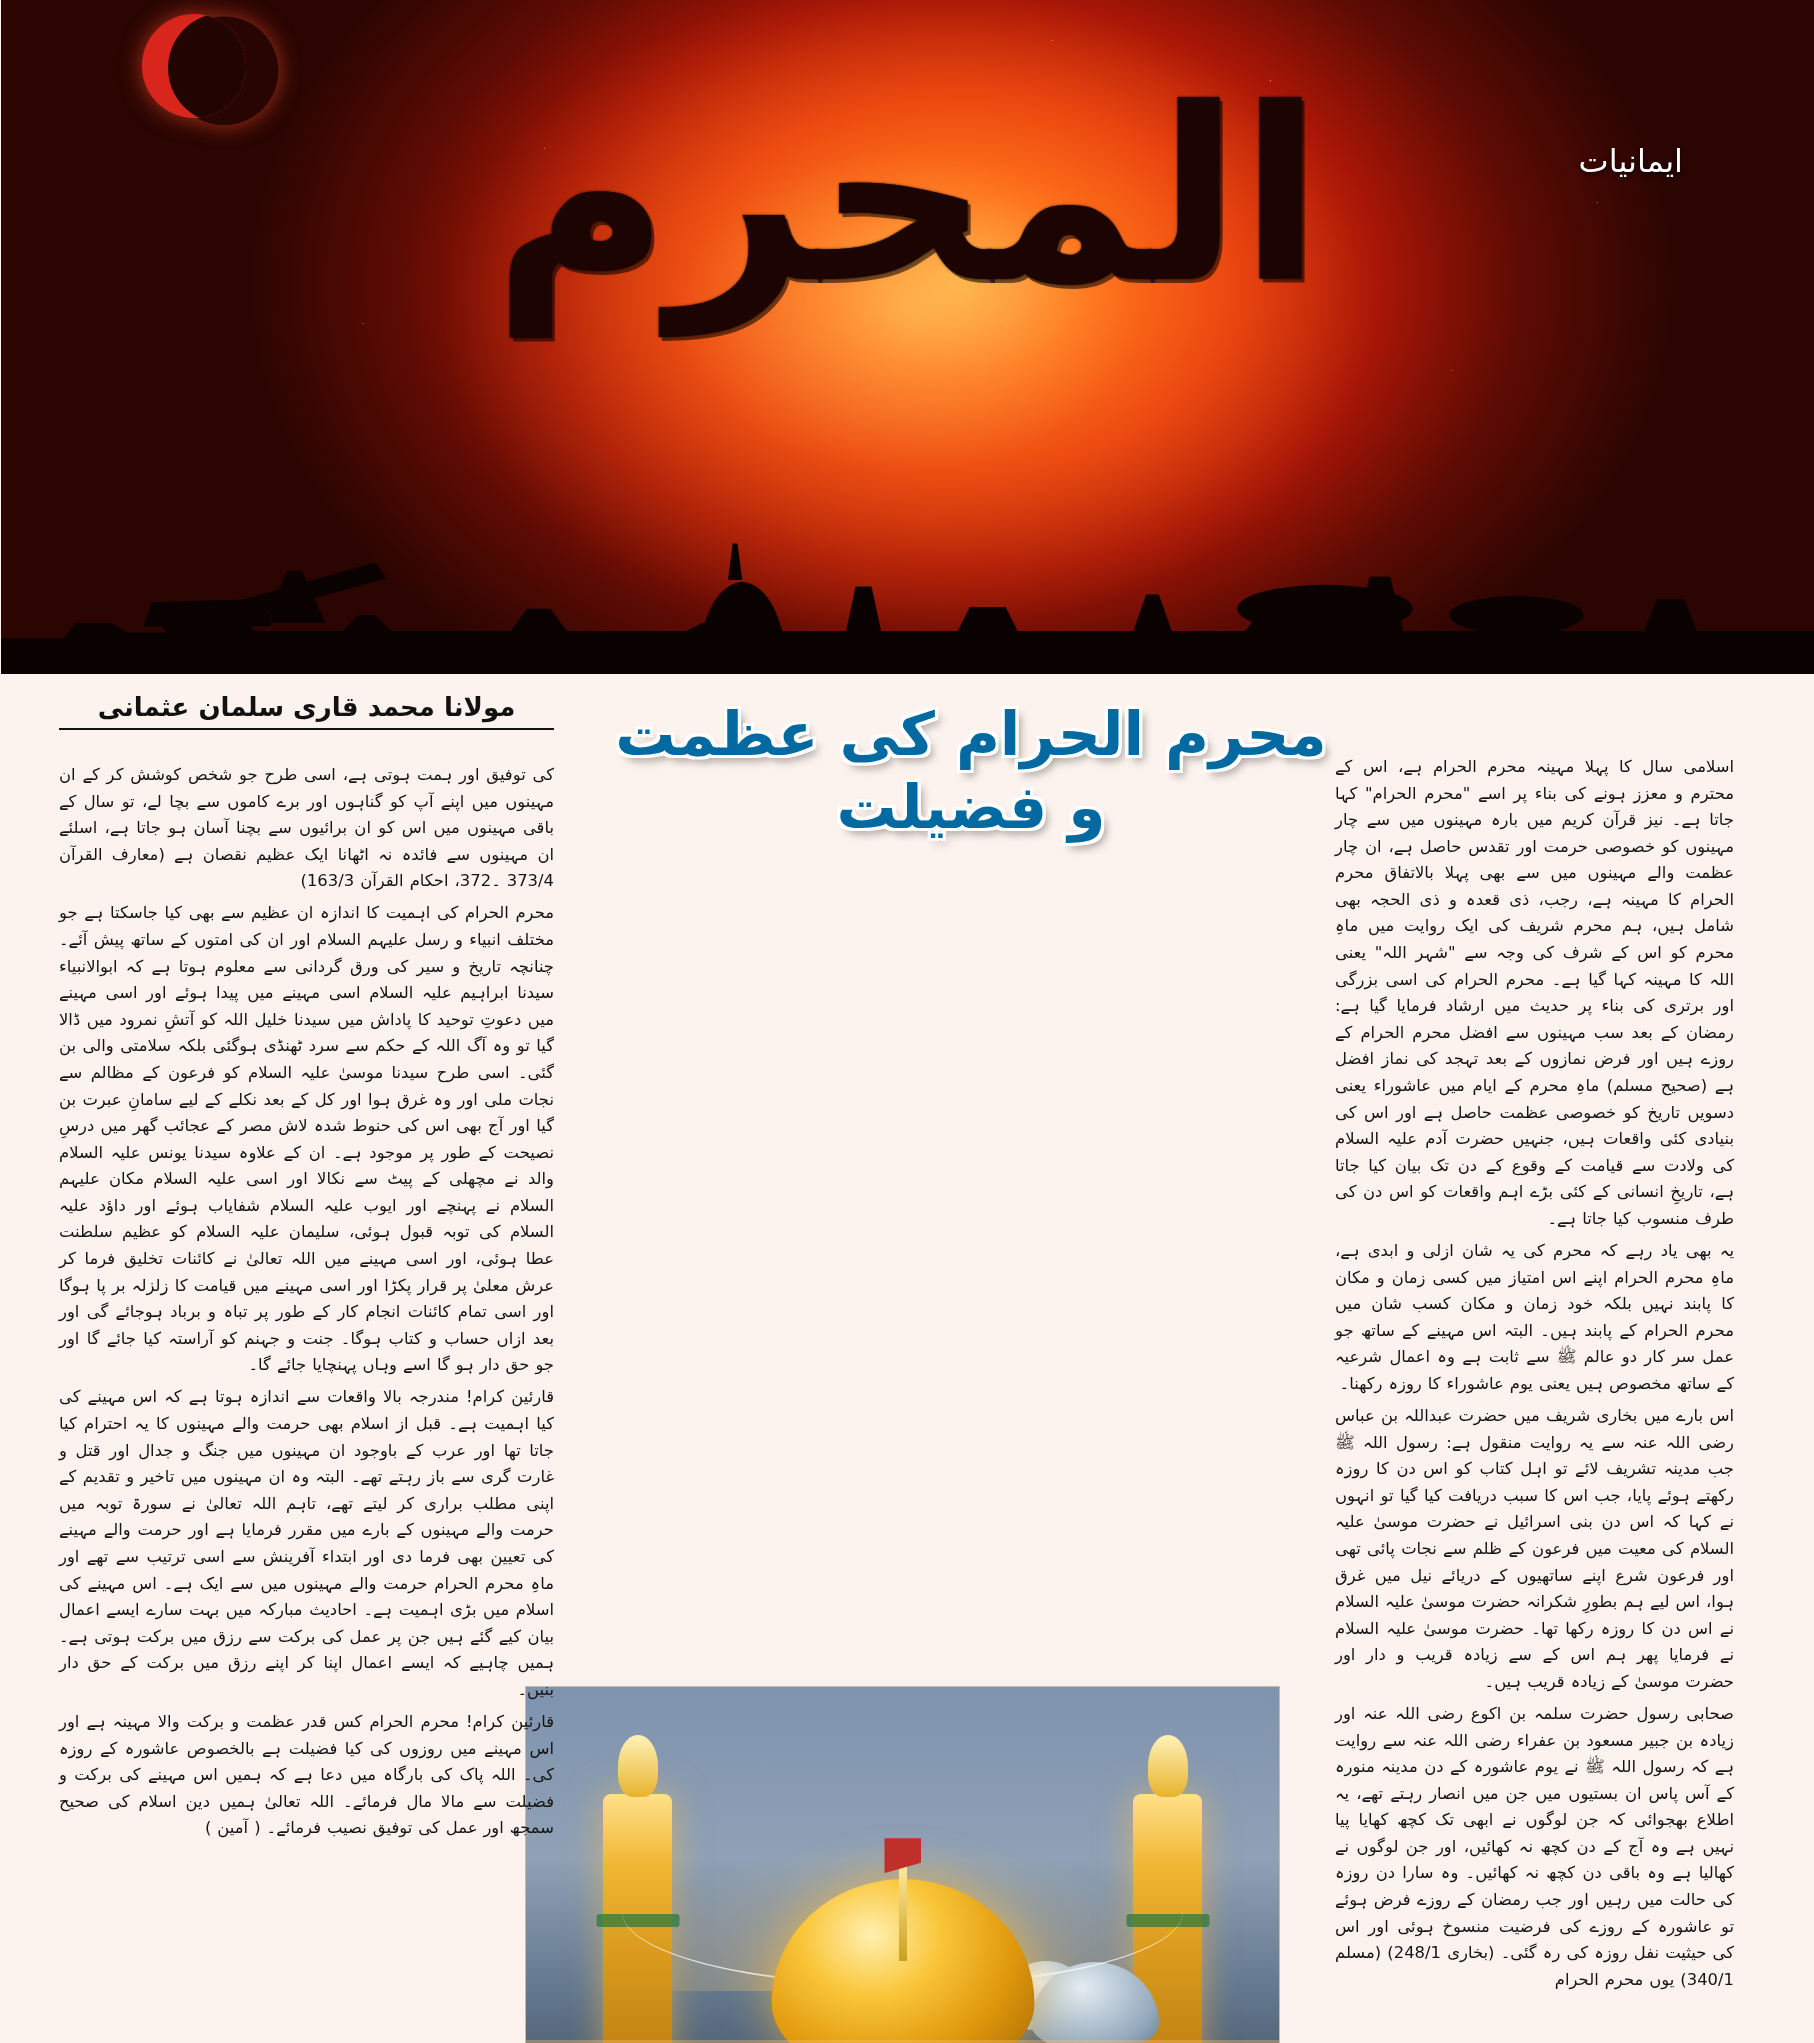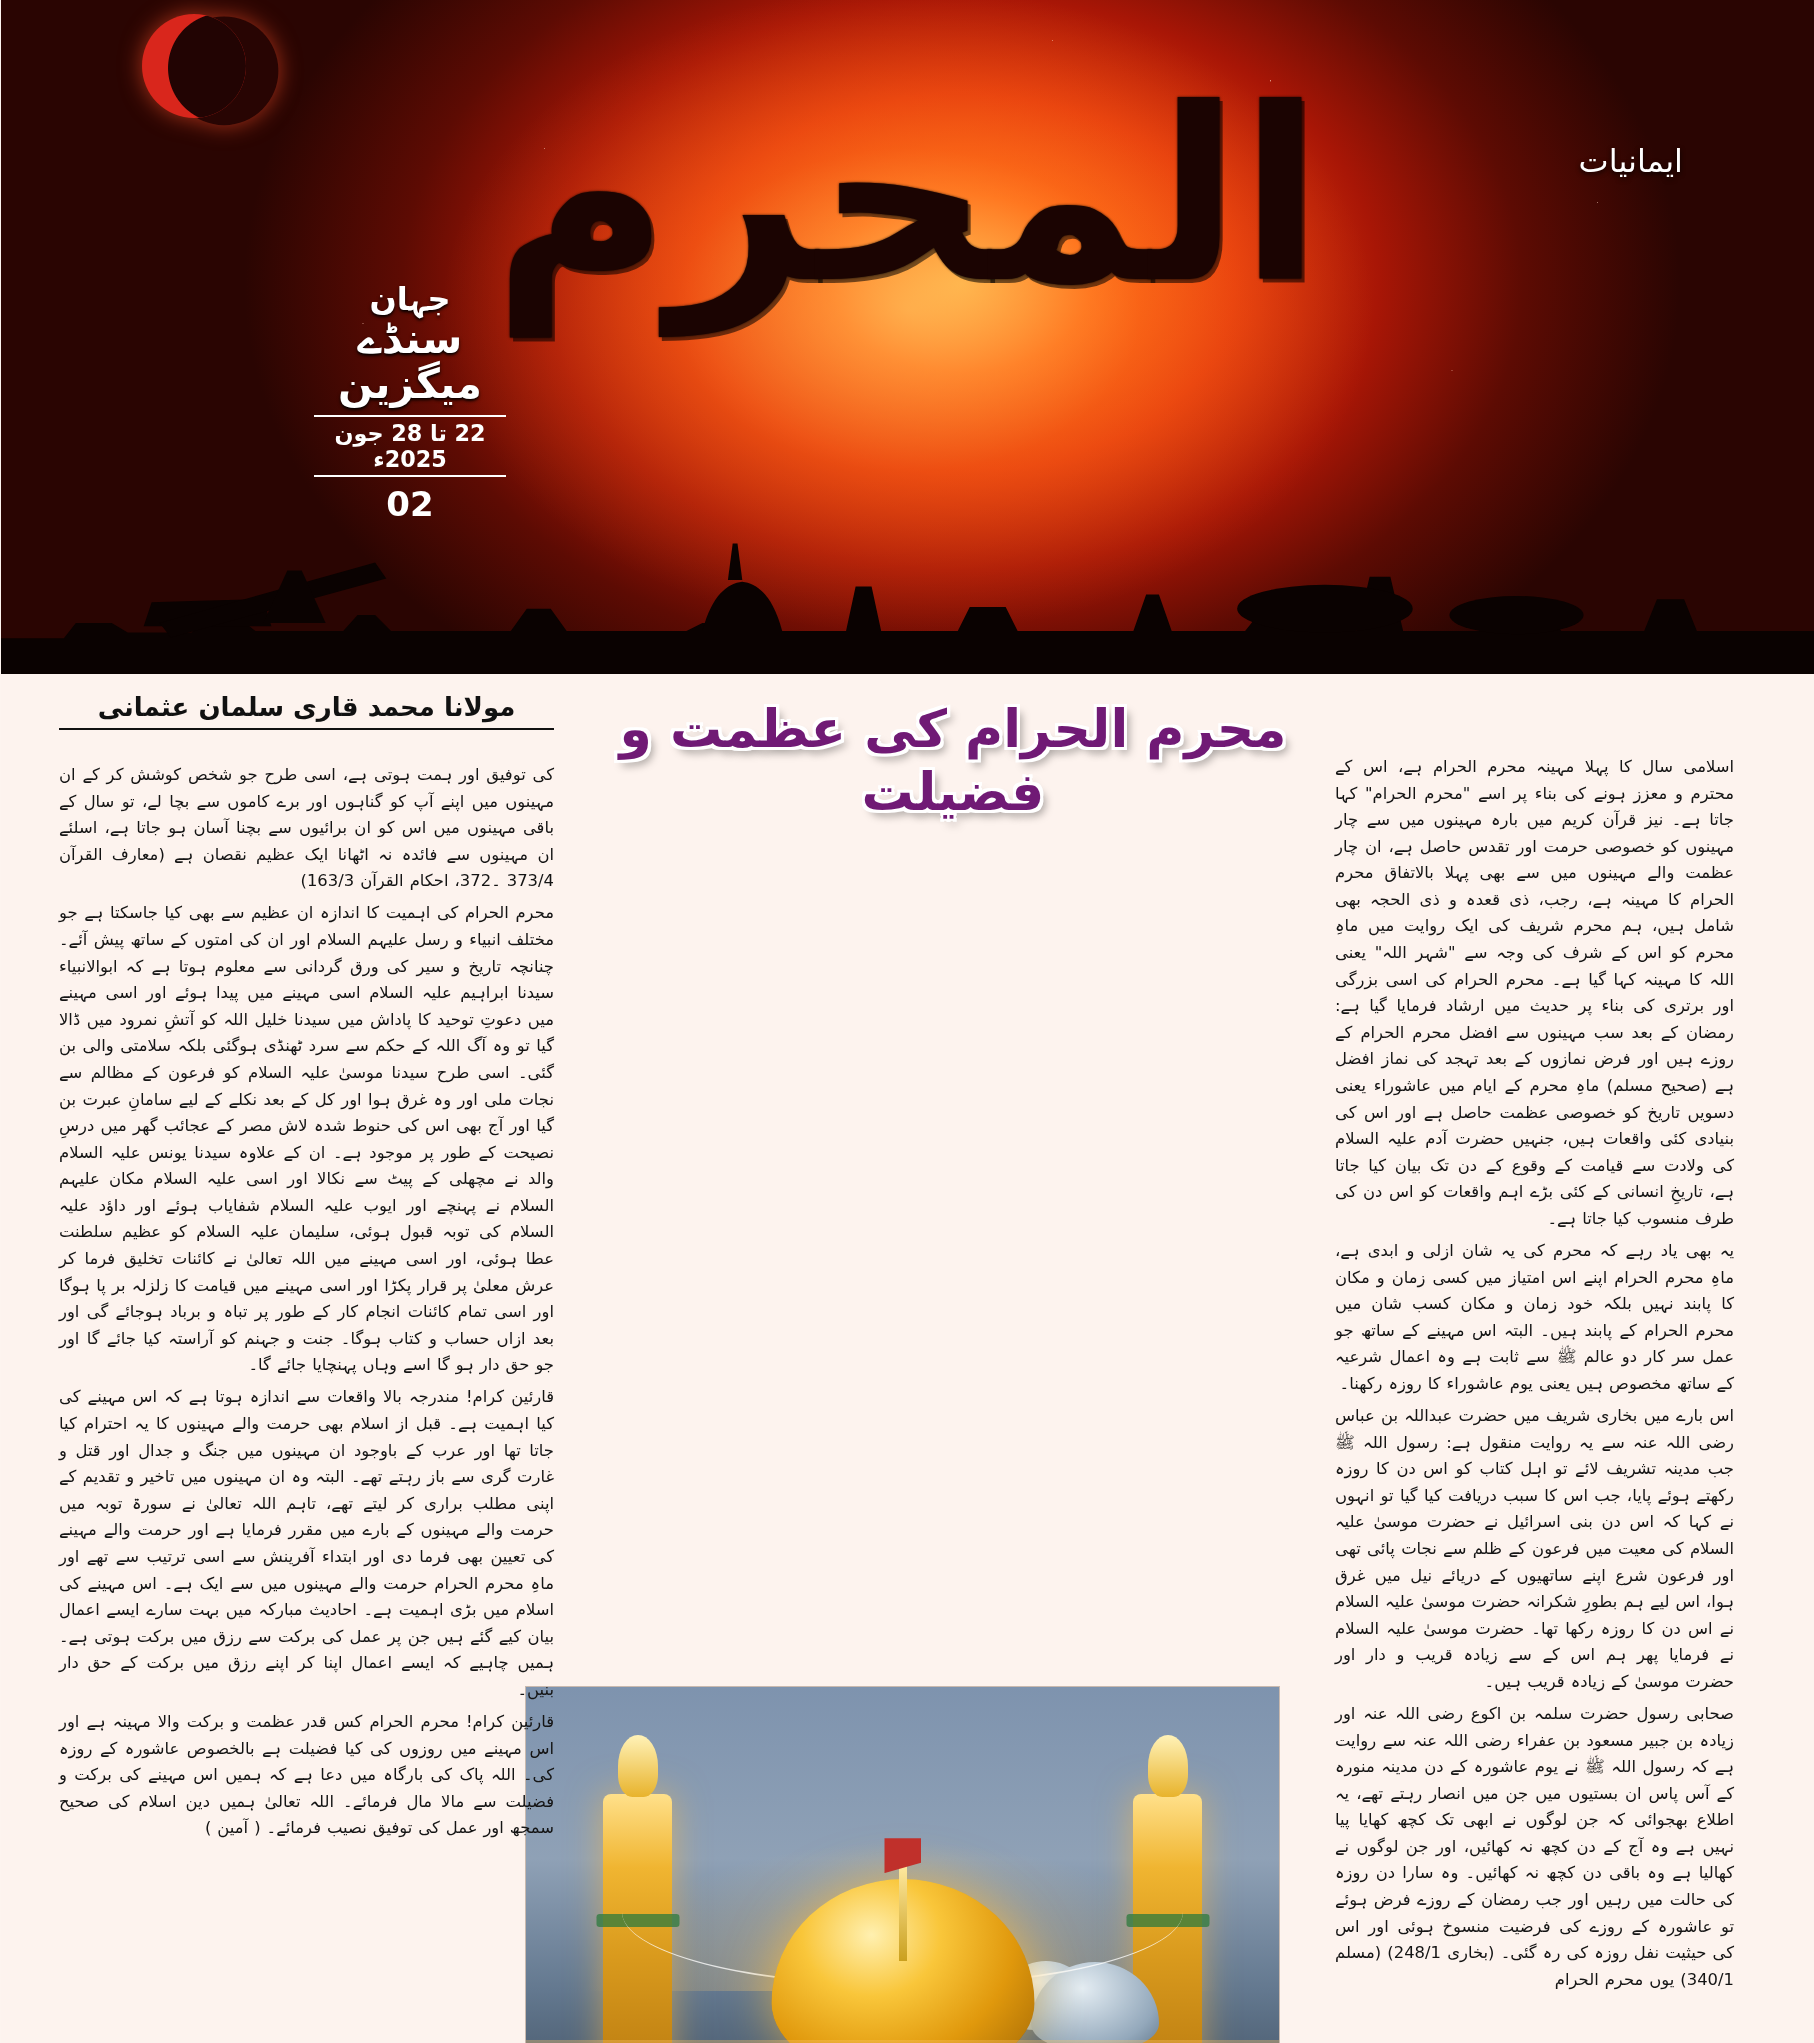--- a/index.html
+++ b/index.html
@@ -95,24 +95,24 @@
     background:#fdf3ee;
     padding:12px;
   }
   .byline{
     position:absolute;right:1285px;top:17.6px;width:495px;
     text-align:center;direction:rtl;
     font-size:26px;font-weight:bold;color:#111;
     border-bottom:2.4px solid #111;padding-bottom:6.4px;
   }
   .headline{
-    position:absolute;right:511px;top:24px;width:750px;
+    position:absolute;right:493px;top:24px;width:750px;
     direction:rtl;text-align:center;
-    color:#701a75;
-    font-size:52px;font-weight:bold;line-height:1.22;
+    color:#0369a1;
+    font-size:60px;font-weight:bold;line-height:1.22;
     letter-spacing:-1.6px;
     text-shadow:
       2.4px 0 0 #fff, -2.4px 0 0 #fff, 0 2.4px 0 #fff, 0 -2.4px 0 #fff,
       3.2px 3.2px 0 #fff, -3.2px 3.2px 0 #fff, 3.2px -3.2px 0 #fff, -3.2px -3.2px 0 #fff,
       4.8px 5.6px 8px rgba(0,0,0,.35);
   }
   .headline span{display:block;}
   .photo{
     position:absolute;left:527px;top:1012px;
     width:753px;height:490px;
@@ -202,26 +202,20 @@
   <div class="hero-stars"></div>
   <div class="hero-glow"></div>
 
   <div class="moon"></div>
   <div class="moon-mask"></div>
 
   <div class="calligraphy">المحرم</div>
 
   <div class="section-tag">ایمانیات</div>
 
-  <div class="masthead">
-    <div class="mh-1">جہان</div>
-    <div class="mh-2">سنڈے میگزین</div>
-    <div class="mh-date">22 تا 28 جون 2025ء</div>
-    <div class="mh-page">02</div>
-  </div>
 
   <svg class="skyline" viewBox="0 0 2274 260" preserveAspectRatio="none">
     <path fill="#0a0201" d="M0,260 L0,215 L80,215 L95,196 L140,196 L160,208 L240,208 L255,190 L300,190 L320,206 L430,206 L448,186 L470,186 L490,206 L640,206 L660,178 L690,178 L710,206 L860,206 L880,196 L920,196 L940,206 L1060,206 L1072,150 L1092,150 L1104,206 L1200,206 L1215,176 L1260,176 L1275,206 L1420,206 L1436,160 L1452,160 L1468,206 L1560,206 L1576,186 L1640,186 L1656,206 L1700,206 L1716,138 L1742,138 L1758,206 L1860,206 L1876,182 L1940,182 L1956,206 L2060,206 L2076,166 L2110,166 L2126,206 L2274,206 L2274,260 Z"></path>
     <ellipse cx="1660" cy="178" rx="110" ry="30" fill="#0a0201"></ellipse>
     <ellipse cx="1900" cy="186" rx="84" ry="24" fill="#0a0201"></ellipse>
     <path fill="#0a0201" d="M120,200 L180,200 L190,170 L250,168 L330,166 L340,200 Z"></path>
     <path fill="#0a0201" d="M200,196 L470,120 L484,140 L214,214 Z"></path>
     <path fill="#0a0201" d="M330,196 L360,130 L378,130 L408,196 Z"></path>
     <path fill="#0a0201" d="M880,206 C892,160 912,146 930,144 C948,146 968,160 980,206 Z"></path>
     <path fill="#0a0201" d="M912,142 L918,96 L924,96 L930,142 Z"></path>

